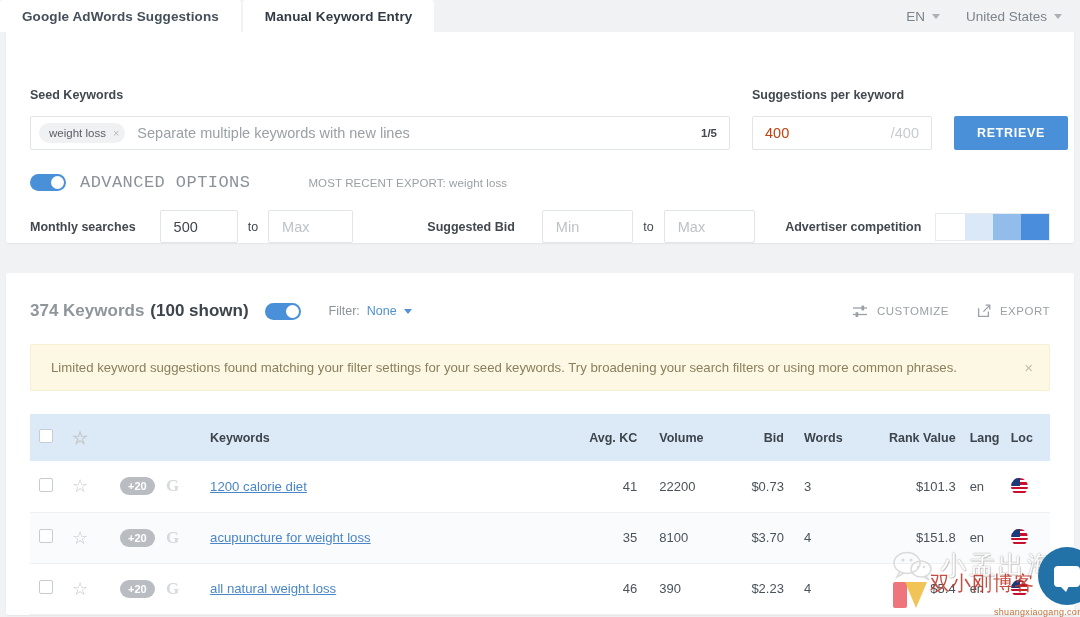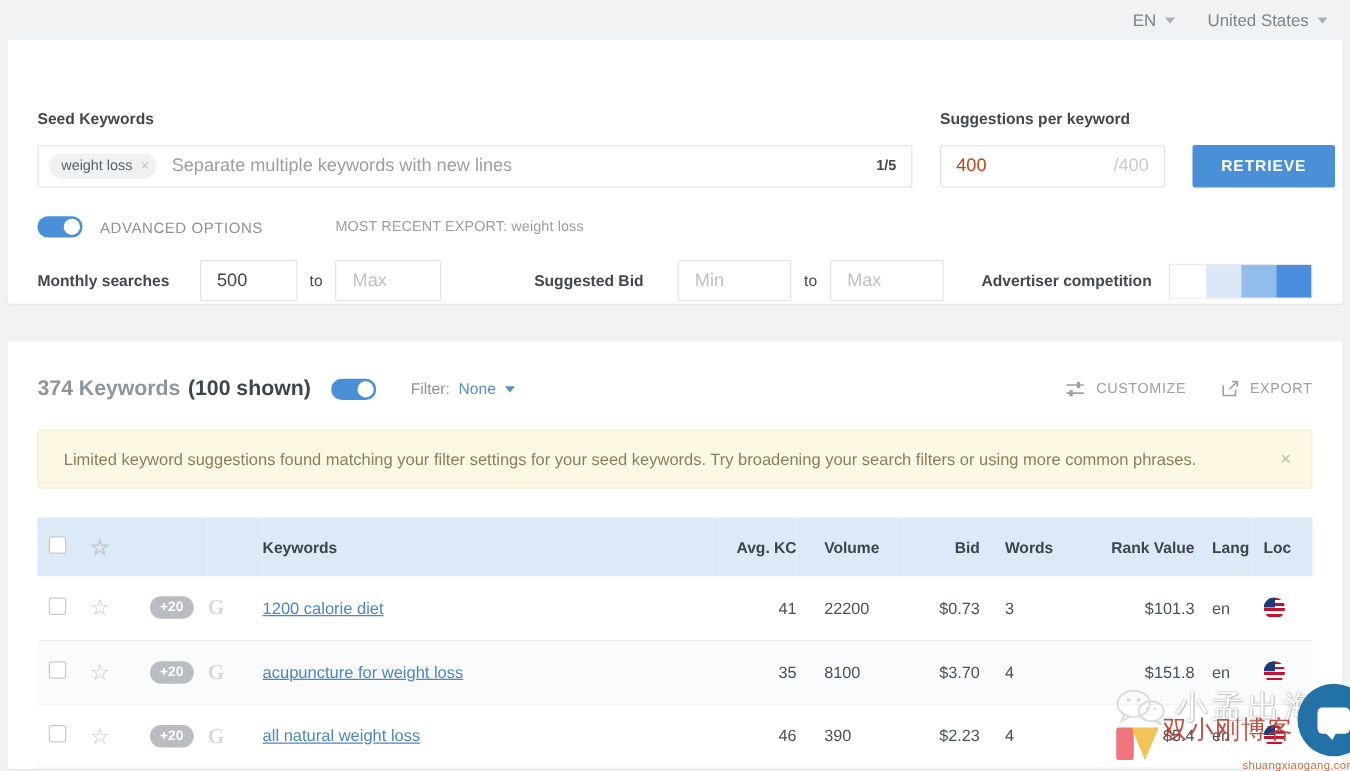--- a/index.html
+++ b/index.html
@@ -72,21 +72,21 @@
 
   .row-adv { display: flex; align-items: center; gap: 14px; margin-top: 23px; }
   .toggle {
     width: 36px; height: 17px; border-radius: 9px; background: #4a90d9;
     position: relative; cursor: pointer; flex: none;
   }
   .toggle .knob {
     position: absolute; top: 2px; right: 2px; width: 13px; height: 13px;
     border-radius: 50%; background: #fff;
   }
-  .adv-label { font-size: 12px; color: #8b9298; letter-spacing: .45px; }
+  .adv-label { font-size: 17px; color: #8b9298; letter-spacing: .45px; font-family: Liberation Mono, monospace; }
   .recent { font-size: 11.5px; color: #9aa0a6; margin-left: 44px; letter-spacing: .1px; }
 
   .row-filters { display: flex; align-items: center; margin-top: 18px; }
   .f-label { font-size: 12.5px; font-weight: bold; color: #41484f; white-space: nowrap; }
   .f-input {
     height: 33px; border: 1px solid #e2e5e8; border-radius: 2px; background: #fff;
     display: flex; align-items: center; padding: 0 13px; font-size: 14.5px;
   }
   .f-input.filled { color: #3f464d; }
   .f-input.empty { color: #bdc2c6; }
@@ -184,20 +184,29 @@
     content: ""; position: absolute; left: 6px; bottom: -5px;
     border-left: 6px solid transparent; border-right: 3px solid transparent; border-top: 6px solid #fff;
   }
 </style>
 </head>
 <body>
 
 <div class="page">
 
   <div class="tabbar">
+    <div class="tabs">
+      <div class="tab active">
+        <span>Google AdWords Suggestions</span>
+      </div>
+      <div class="tab-sep"></div>
+      <div class="tab inactive">
+        <span>Manual Keyword Entry</span>
+      </div>
+    </div>
     <div class="topright">
       <div class="dd">
         <span>EN</span>
         <span class="caret"></span>
       </div>
       <div class="dd">
         <span>United States</span>
         <span class="caret"></span>
       </div>
     </div>

